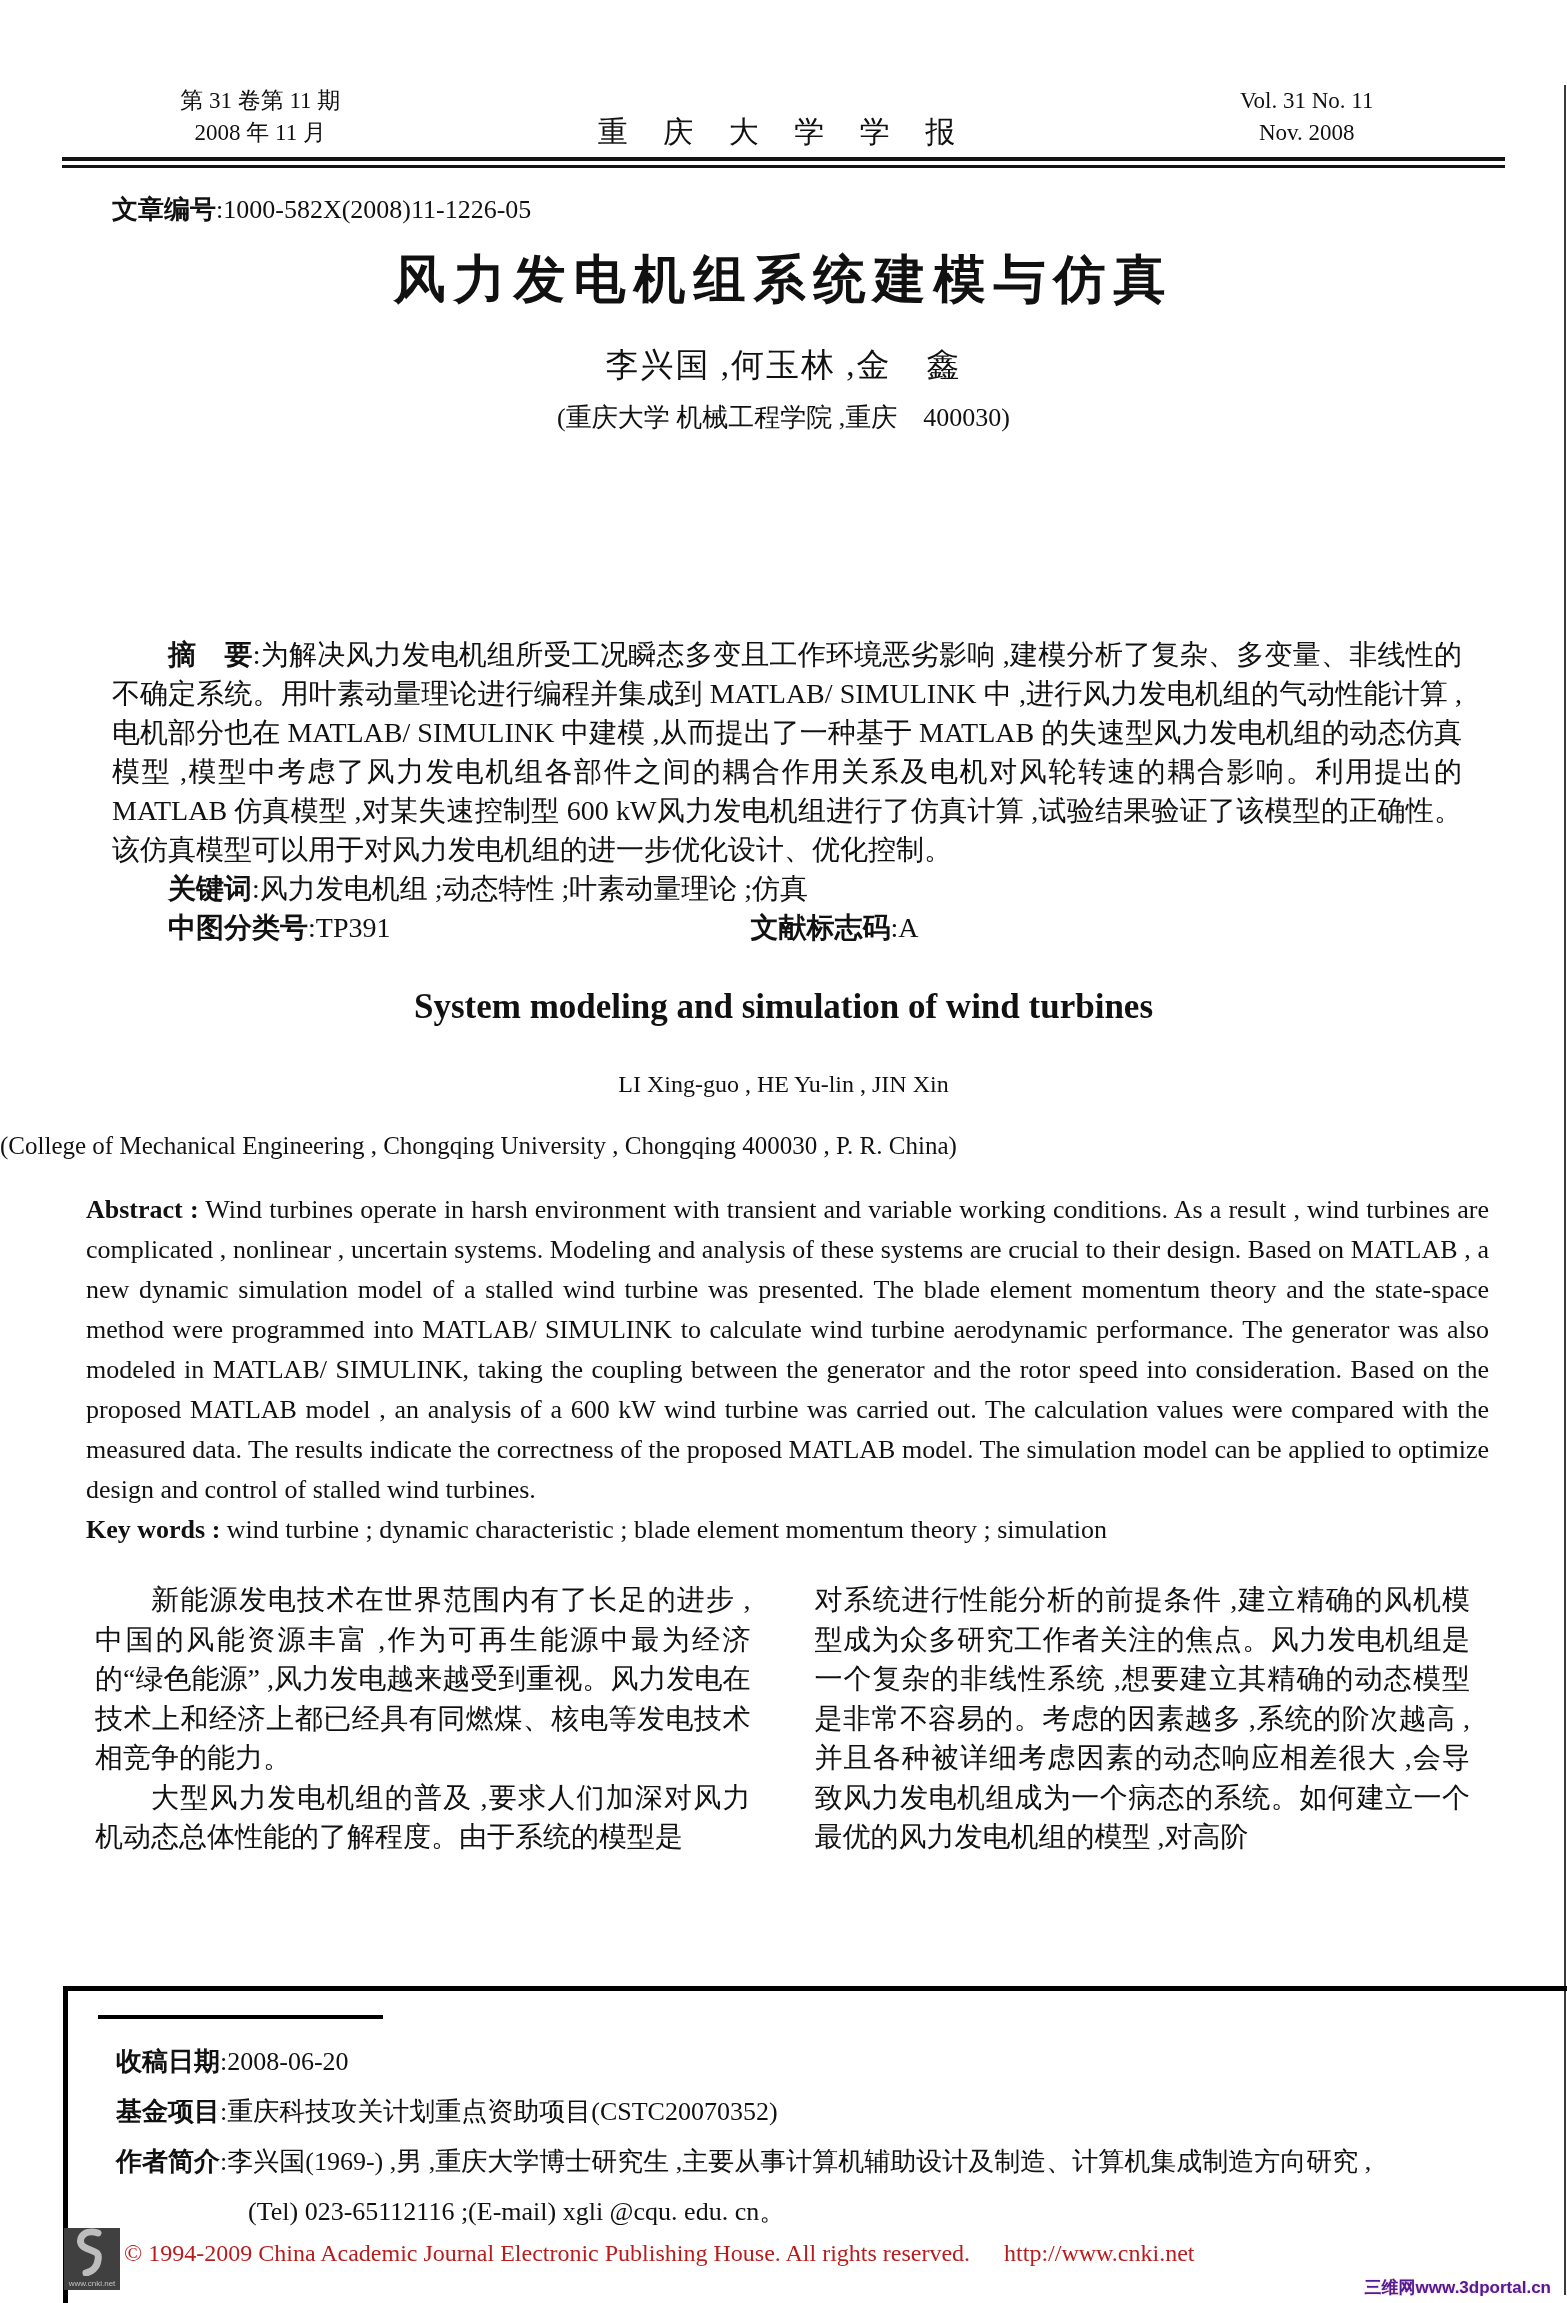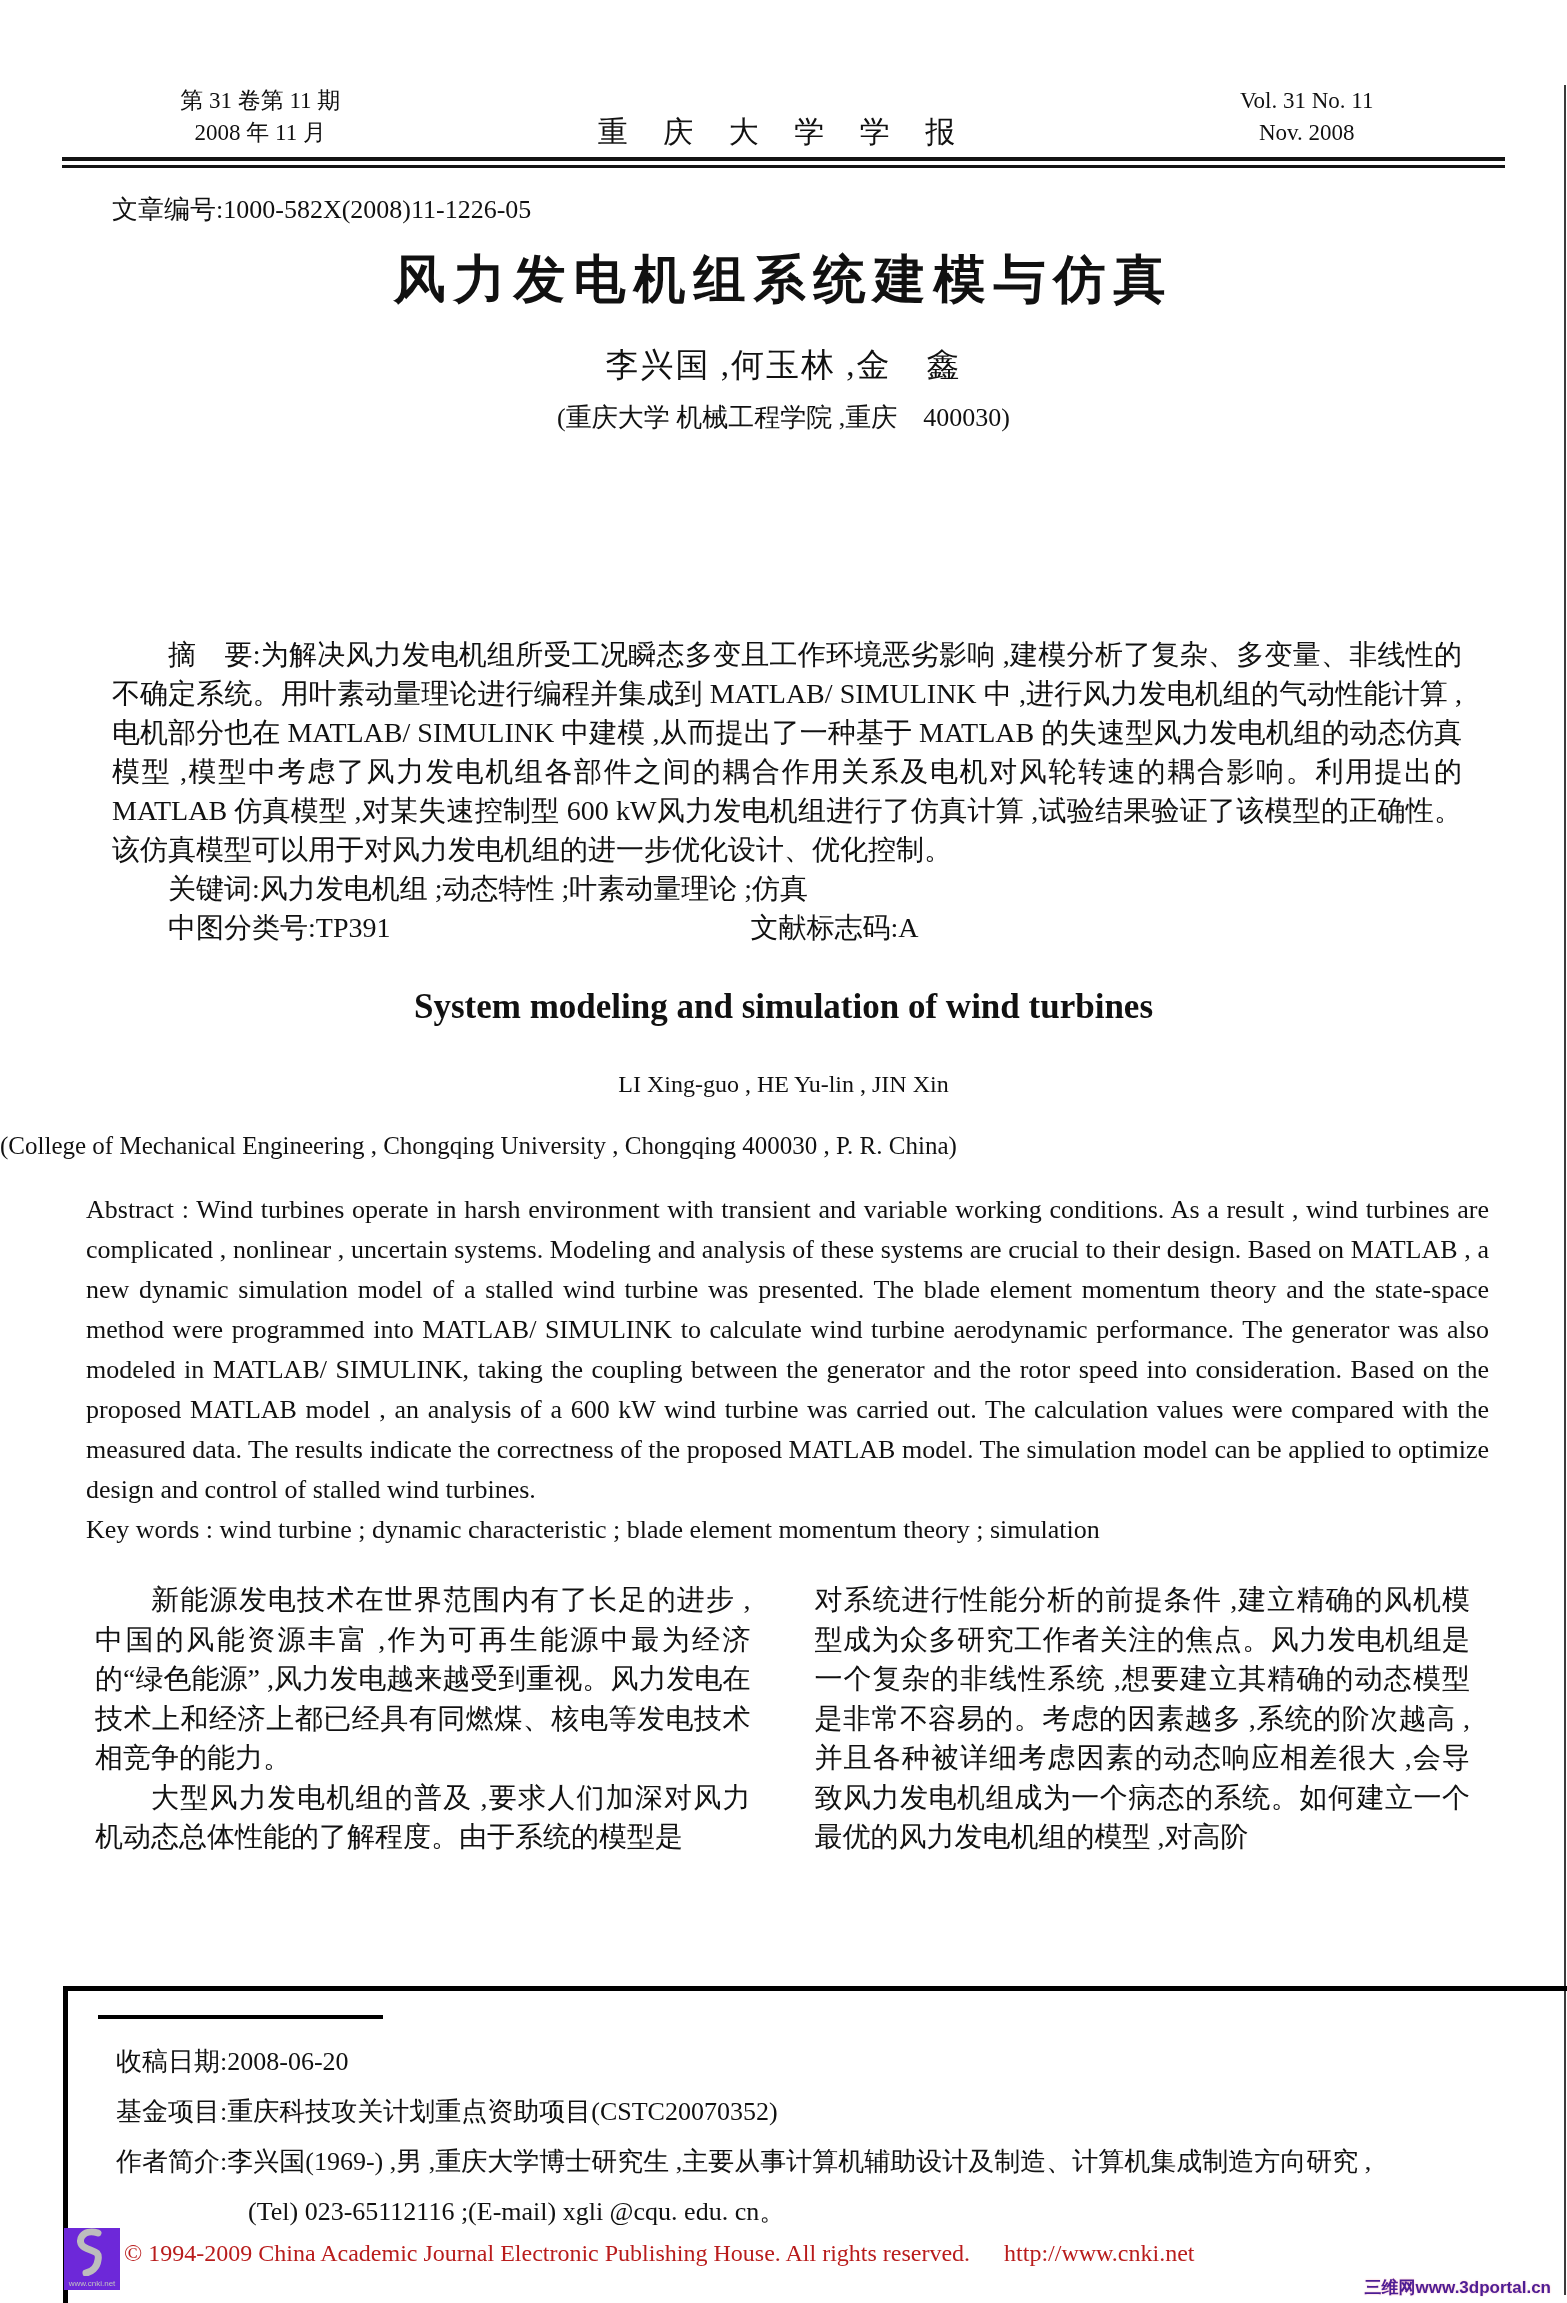--- a/index.html
+++ b/index.html
@@ -24,21 +24,21 @@
   .hdr-center{width:52%;text-align:center;}
   .journal-cn{font-size:30px;letter-spacing:14px;line-height:34px;}
   .journal-en{font-size:26px;line-height:34px;}
   .double-rule{
     margin:8px 62px 0 62px;height:4px;
     border-top:4px solid #141414;border-bottom:3px solid #141414;
   }
 
   
   .article-id{margin:24px 0 0 112px;font-size:26px;}
-  .b{font-weight:normal;}
+  .b{font-weight:bold;}
   .title-cn{margin-top:18px;text-align:center;font-size:52px;letter-spacing:8px;font-weight:bold;}
   .authors-cn{margin-top:28px;text-align:center;font-size:33px;letter-spacing:2px;}
   .affil-cn{margin-top:12px;text-align:center;font-size:26px;}
 
   
   .abs-cn{
     margin:200px 105px 0 112px;
     font-size:28px;line-height:39px;text-align:justify;
   }
   .abs-cn p{margin:0;}
@@ -72,21 +72,21 @@
     position:absolute;left:63px;top:1986px;
     width:1536px;height:317px;
     border:5px solid #000;border-bottom:none;
     box-sizing:border-box;
   }
   .fn-sep{margin:24px 0 0 30px;width:285px;border-top:4px solid #000;}
   .fn-lines{margin:18px 0 0 48px;font-size:26px;line-height:50px;}
   .fn-cont{margin-left:132px;}
 
   
-  .cnki-logo{position:absolute;left:64px;top:2228px;width:56px;height:62px;background:#6d28d9;text-align:center;}
+  .cnki-logo{position:absolute;left:64px;top:2228px;width:56px;height:62px;background:#404040;text-align:center;}
   .cnki-logo .tiny{font-size:8px;color:#c2c2c2;line-height:8px;font-family:"Liberation Sans",sans-serif;}
   .copyright{
     position:absolute;left:124px;top:2240px;
     font-size:24px;color:#b91c1c;
   }
   .copyright .url{margin-left:34px;}
   .watermark{
     position:absolute;right:16px;top:2276px;
     font-size:17px;font-weight:bold;color:#4c1d95;
     font-family:"Liberation Sans","DejaVu Sans",sans-serif;

